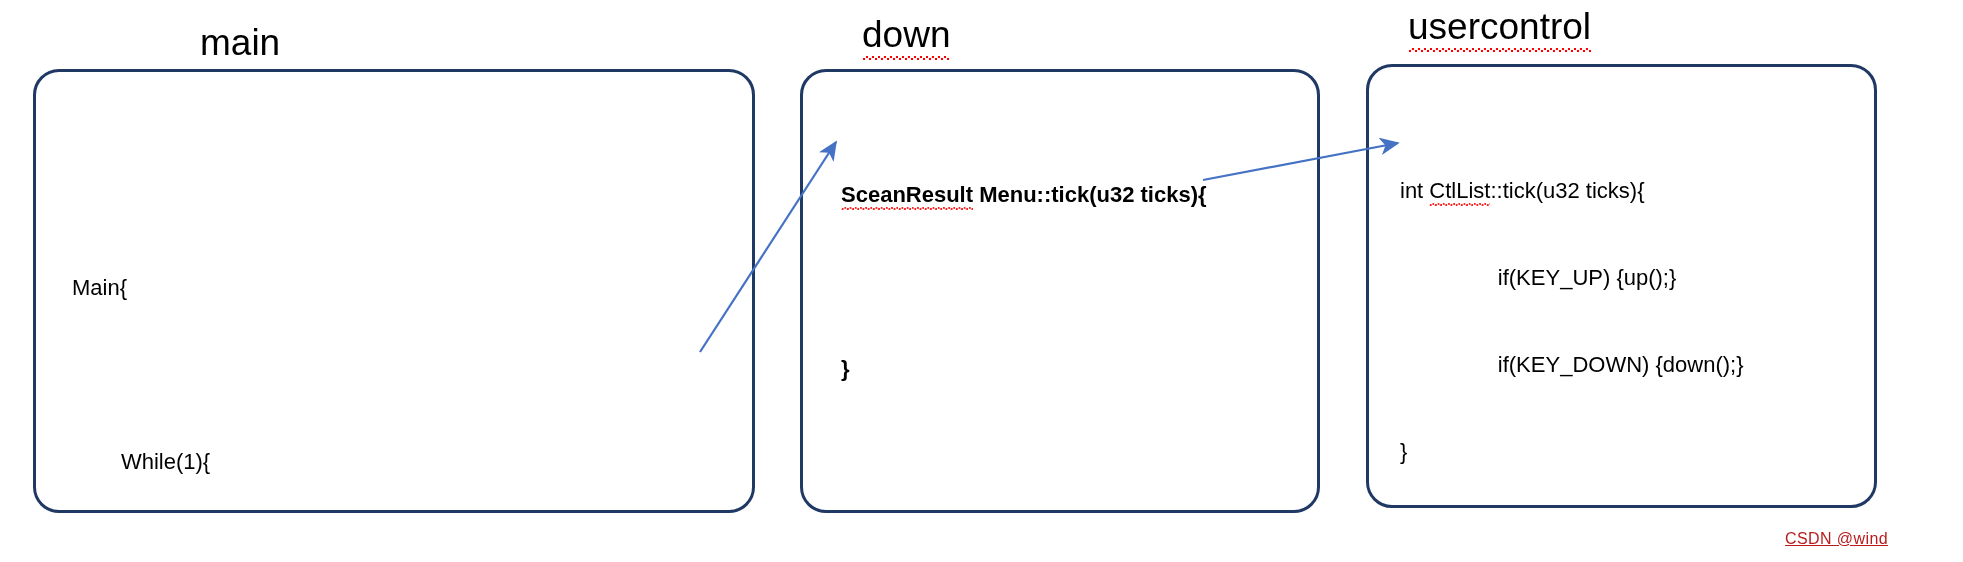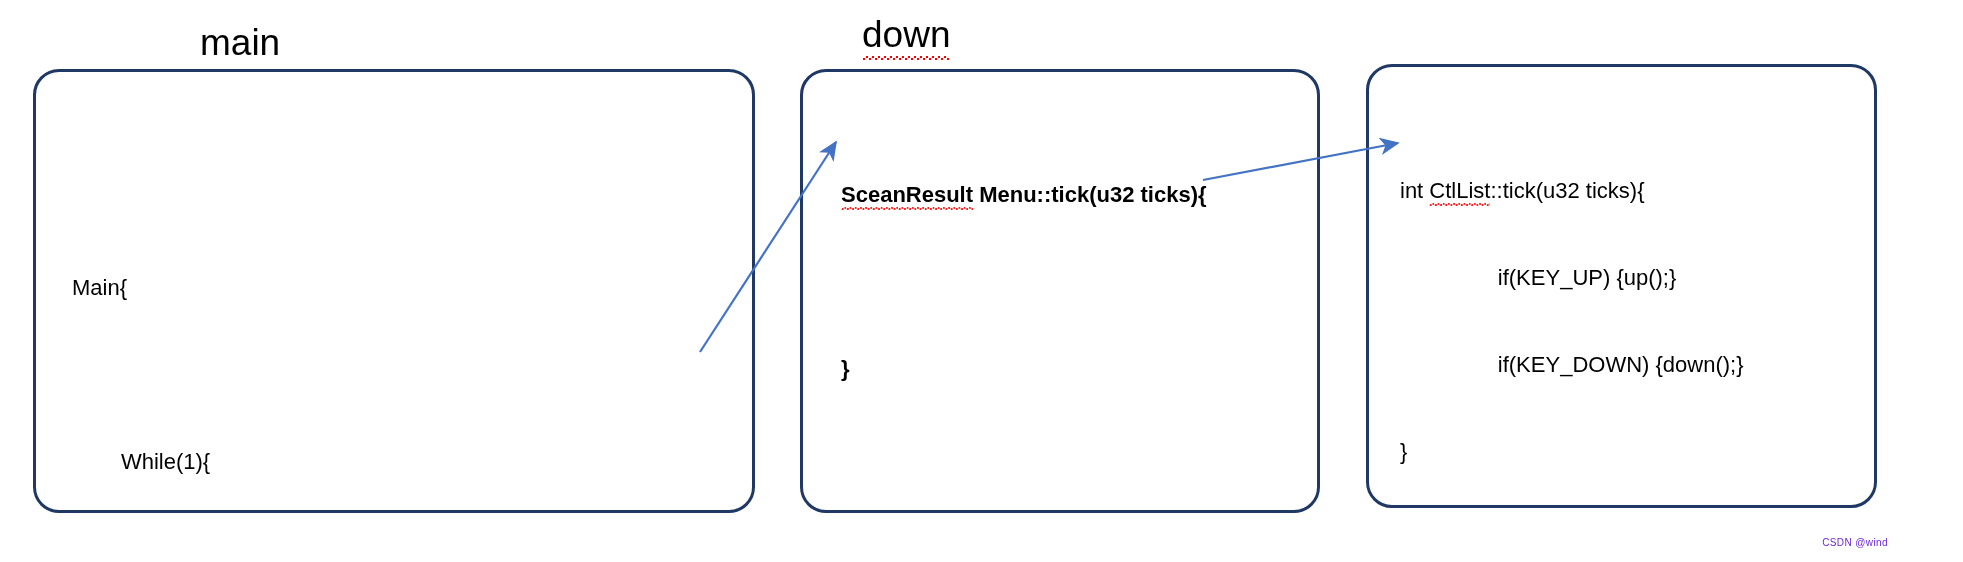--- a/index.html
+++ b/index.html
@@ -78,25 +78,26 @@
     background-size: 5.2px 3.4px;
     background-repeat: repeat-x;
     background-position: left bottom;
     padding-bottom: 3px;
   }
 
   .watermark {
     position: absolute;
     right: 16px;
     bottom: 14px;
-    font-size: 10px;
-    color: #6d28d9;
+    font-size: 16px;
+    color: #b91c1c;
     letter-spacing: 0.4px;
     z-index: 4;
     white-space: nowrap;
+    text-decoration: underline;
   }
 </style>
 </head>
 <body>
 
 <div id="canvas">
 
   <div class="panel-title" style="left:200px; top:24px;">
     <span>main</span>
   </div>
@@ -122,20 +123,23 @@
   </div>
 
   <div class="panel" style="left:800px; top:69px; width:520px; height:444px;"></div>
 
   <div class="code" style="left:841px; top:122px;font-weight:bold;">
     <div><span class="sq">SceanResult</span> Menu::tick(u32 ticks){</div>
     <div>&nbsp;</div>
     <div>}</div>
   </div>
 
+  <div class="panel-title" style="left:1408px; top:8px;">
+    <span class="squiggle">usercontrol</span>
+  </div>
 
   <div class="panel" style="left:1366px; top:64px; width:511px; height:444px;"></div>
 
   <div class="code" style="left:1400px; top:118px;">
     <div>int <span class="sq">CtlList</span>::tick(u32 ticks){</div>
     <div>&nbsp;&nbsp;&nbsp;&nbsp;&nbsp;&nbsp;&nbsp;&nbsp;&nbsp;&nbsp;&nbsp;&nbsp;&nbsp;&nbsp;&nbsp;&nbsp;if(KEY_UP) {up();}</div>
     <div>&nbsp;&nbsp;&nbsp;&nbsp;&nbsp;&nbsp;&nbsp;&nbsp;&nbsp;&nbsp;&nbsp;&nbsp;&nbsp;&nbsp;&nbsp;&nbsp;if(KEY_DOWN) {down();}</div>
     <div>}</div>
   </div>
 

